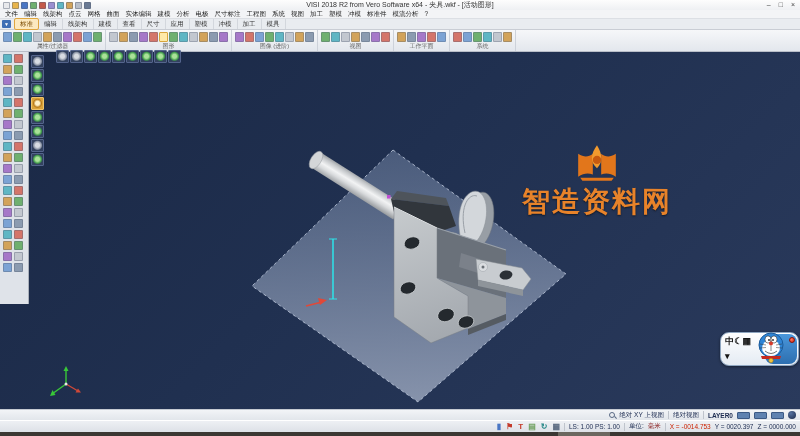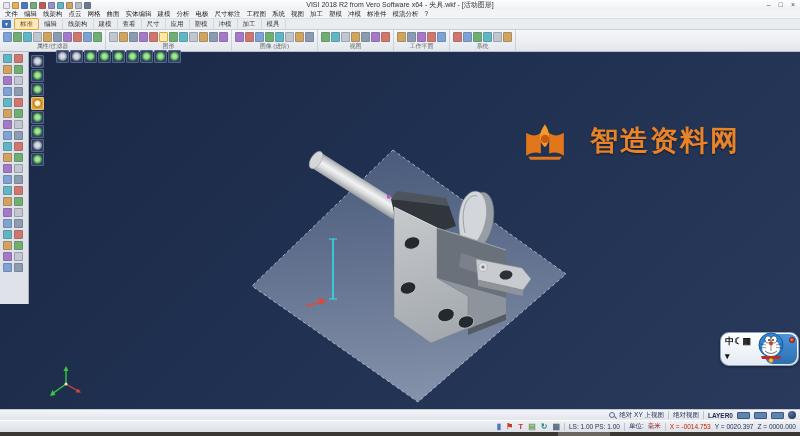--- a/index.html
+++ b/index.html
@@ -54,21 +54,21 @@
   
   #hstrip{position:absolute;top:50px;left:56px;display:flex;gap:1px;}
   .vbtn{width:13px;height:13px;background:#33425f;border:1px solid #54648c;border-radius:1px;
     background-image:radial-gradient(circle at 50% 48%,#a9e298 0 2px,#3f9a4a 4px,transparent 5px);}
   #vstrip{position:absolute;top:55px;left:31px;display:flex;flex-direction:column;gap:1px;}
   .vbtn.grey{background-image:radial-gradient(circle at 50% 48%,#d8dce2 0 2px,#8a93a4 4px,transparent 5px);}
   .vbtn.hl{background:#d9a23c;border-color:#f0c46a;
     background-image:radial-gradient(circle at 50% 48%,#fff1c8 0 2px,#b87a18 4px,transparent 5px);}
 
   
-  #watermark{position:absolute;left:522px;top:120px;display:flex;align-items:center;gap:22px;}
+  #watermark{position:absolute;left:522px;top:141px;display:flex;align-items:center;gap:0;flex-direction:column;}
   #wm-text{font-size:28px;font-weight:bold;color:#e8832a;letter-spacing:2px;
     text-shadow:0 1px 2px rgba(0,0,0,.55);white-space:nowrap;}
 
   
   #ime{position:absolute;left:720px;top:329px;width:79px;height:40px;}
   #ime-pill{position:absolute;left:0;top:3px;width:79px;height:34px;border-radius:9px;
     background:linear-gradient(#ffffff,#e4ebf3);border:1px solid #8fa6c0;
     box-shadow:0 1px 3px rgba(0,0,0,.45);}
   #ime-blue{position:absolute;right:2px;top:5px;width:32px;height:30px;
     background:linear-gradient(#4a97db,#2d6fb0);border-radius:8px;}

